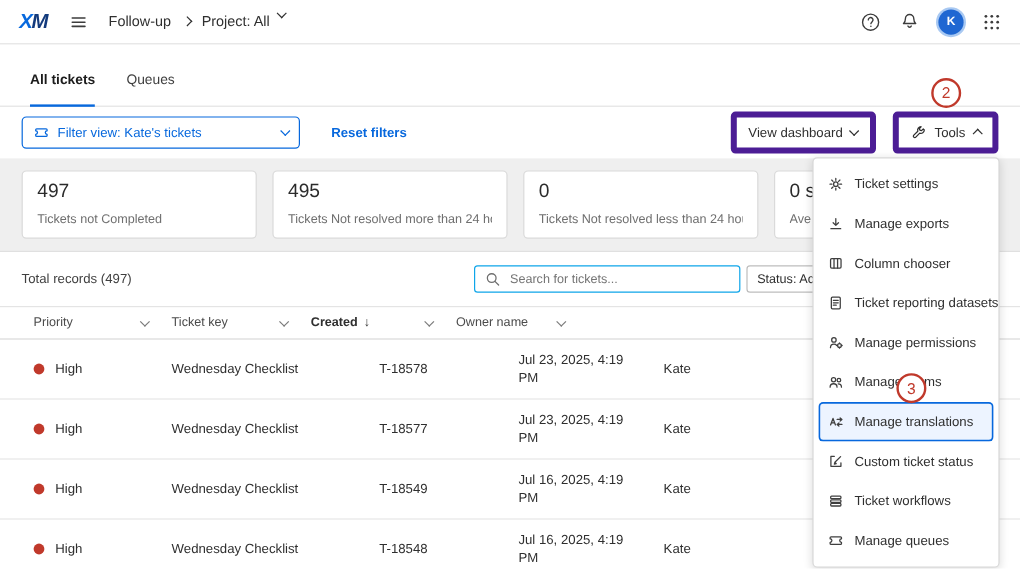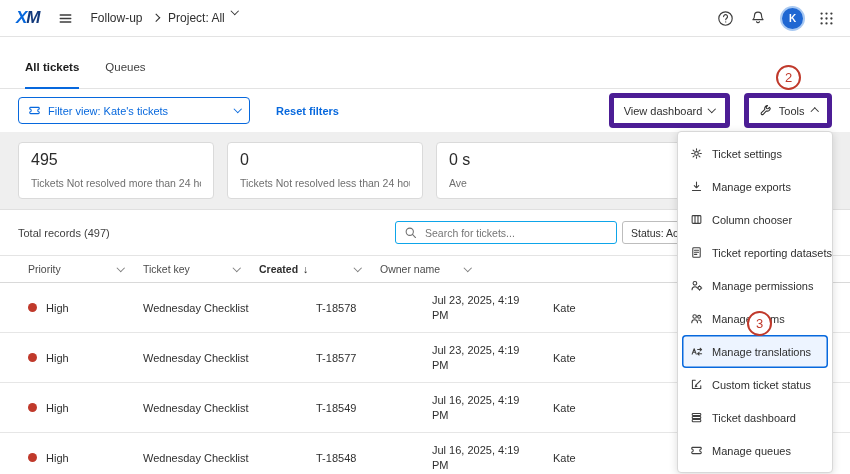--- a/index.html
+++ b/index.html
@@ -160,20 +160,24 @@
             </svg>
         </span>
         <span>Tools</span>
         <span class="chev up sm"></span>
       </span>
     </span>
   </div>
 
   <div class="statsband">
     <div class="card">
+      <div class="value">497</div>
+      <div class="label">Tickets not Completed</div>
+    </div>
+    <div class="card">
       <div class="value">495</div>
       <div class="label">Tickets Not resolved more than 24 ho...</div>
     </div>
     <div class="card">
       <div class="value">0</div>
       <div class="label">Tickets Not resolved less than 24 hours</div>
     </div>
     <div class="card last">
       <div class="value">0 s</div>
       <div class="label">Ave</div>
@@ -343,21 +347,21 @@
       <span class="mlabel">Custom ticket status</span>
     </div>
     <div class="mitem">
       <span class="mi">
           <svg class="svgi" viewBox="0 0 14 14" width="13" height="13">
             <rect x="2.4" y="2.6" width="9.2" height="2.3" rx="0.8"></rect>
             <rect x="2.4" y="5.9" width="9.2" height="2.3" rx="0.8"></rect>
             <rect x="2.4" y="9.2" width="9.2" height="2.3" rx="0.8"></rect>
           </svg>
         </span>
-      <span class="mlabel">Ticket dashboard</span>
+      <span class="mlabel">Ticket workflows</span>
     </div>
     <div class="mitem">
       <span class="mi">
           <svg class="svgi" viewBox="0 0 14 14" width="13" height="13">
             <path d="M1.9 5.4V4.5c0-.5.4-.9.9-.9h8.4c.5 0 .9.4.9.9v.9a1.6 1.6 0 0 0 0 3.2v.9c0 .5-.4.9-.9.9H2.8c-.5 0-.9-.4-.9-.9v-.9a1.6 1.6 0 0 0 0-3.2z"></path>
           </svg>
         </span>
       <span class="mlabel">Manage queues</span>
     </div>
   </div>

